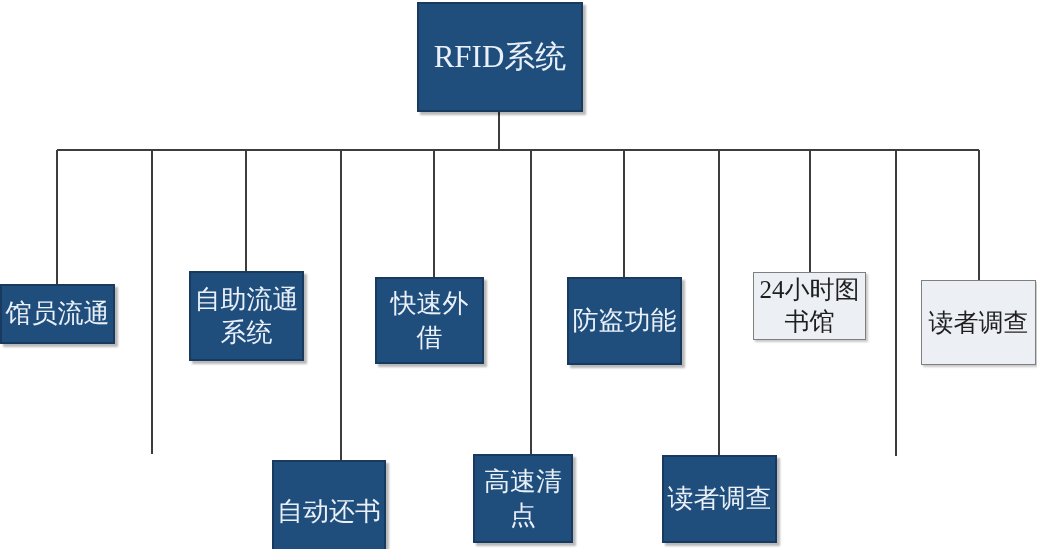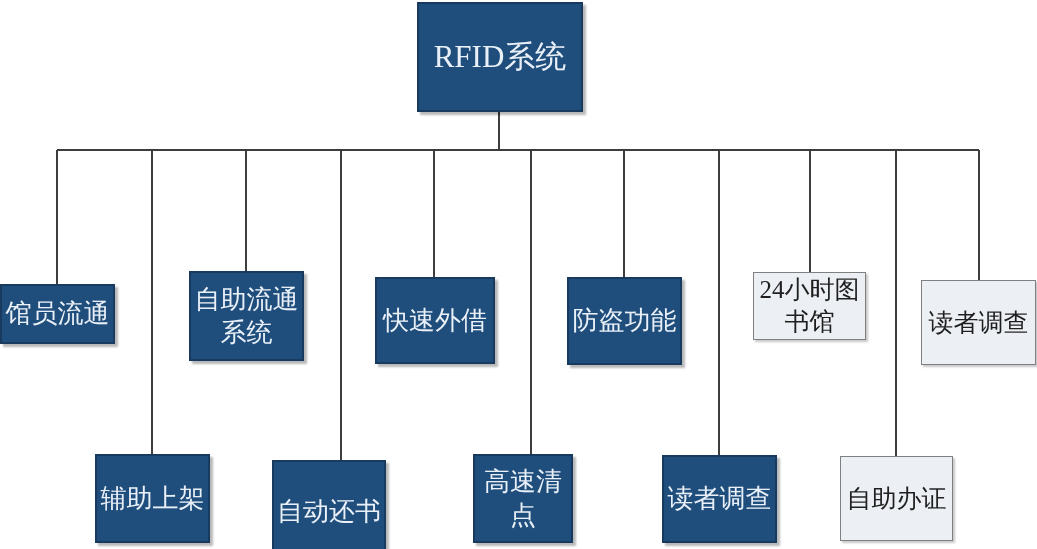--- a/index.html
+++ b/index.html
@@ -78,44 +78,38 @@
       <line x1="896" y1="150" x2="896" y2="456" stroke="#3D3D3D" stroke-width="1.2"></line>
       <line x1="979" y1="150" x2="979" y2="280" stroke="#3D3D3D" stroke-width="1.2"></line>
     </svg>
   <div id="nodes-layer">
       <div class="node dark root" style="left: 417px; top: 2px; width: 166px; height: 110px;">
         <span>RFID系统</span>
       </div>
       <div class="node dark" style="left: 0px; top: 284px; width: 115px; height: 60px;">
         <span>馆员流通</span>
       </div>
-      <div class="node dark" style="left: 95px; top: 454px; width: 115px; height: 89px;">
-        <span>辅助上架</span>
-      </div>
       <div class="node dark" style="left: 189px; top: 271px; width: 115px; height: 90px;">
         <span>自助流通系统</span>
       </div>
       <div class="node dark" style="left: 272px; top: 460px; width: 114px; height: 104px;">
         <span>自动还书</span>
       </div>
-      <div class="node dark" style="left: 375px; top: 277px; width: 120px; height: 87px;">
+      <div class="node dark" style="left: 375px; top: 277px; width: 109px; height: 87px;">
         <span>快速外借</span>
       </div>
       <div class="node dark" style="left: 473px; top: 454px; width: 100px; height: 89px;">
         <span>高速清点</span>
       </div>
       <div class="node dark" style="left: 662px; top: 455px; width: 115px; height: 88px;">
         <span>读者调查</span>
       </div>
       <div class="node dark" style="left: 567px; top: 277px; width: 115px; height: 88px;">
         <span>防盗功能</span>
       </div>
       <div class="node light" style="left: 753px; top: 272px; width: 113px; height: 68px;">
         <span>24小时图书馆</span>
       </div>
-      <div class="node light" style="left: 840px; top: 456px; width: 113px; height: 85px;">
-        <span>自助办证</span>
-      </div>
       <div class="node light" style="left: 921px; top: 280px; width: 115px; height: 85px;">
         <span>读者调查</span>
       </div>
     </div>
 </div>
 
 </body></html>

